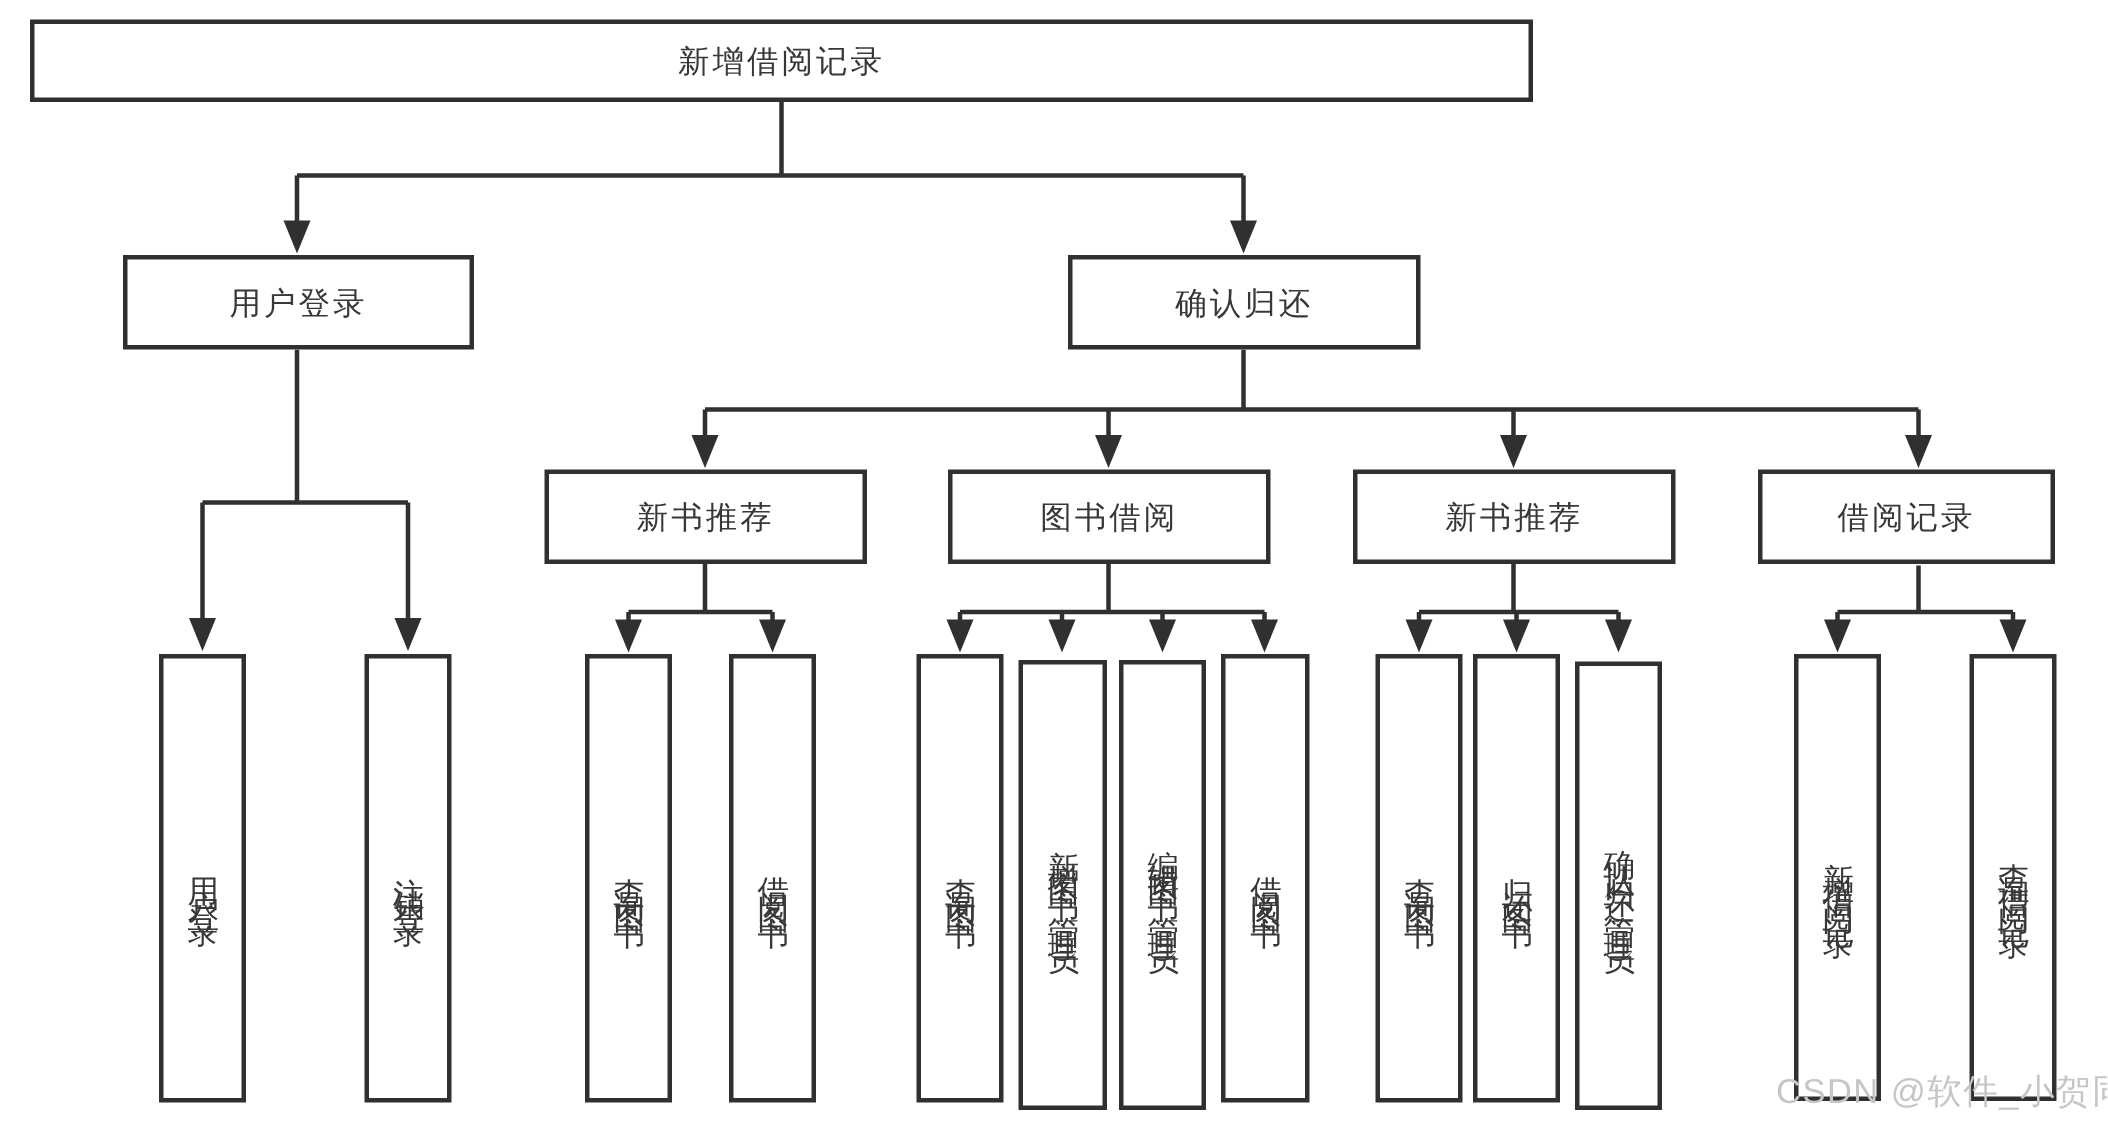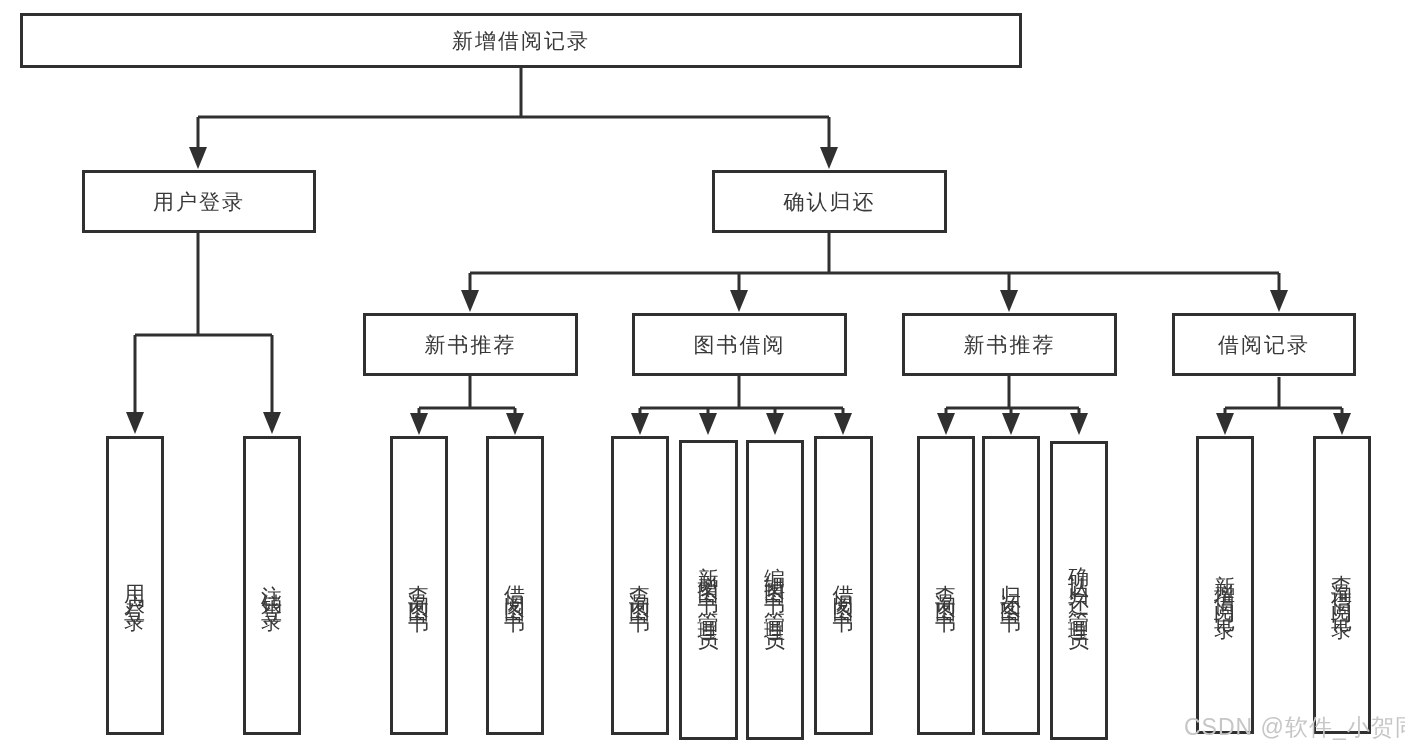--- a/index.html
+++ b/index.html
@@ -100,21 +100,21 @@
 
   <div class="node nh" style="left:363px;top:313px;width:215px;height:63px">
     <span class="lbl">新书推荐</span>
   </div>
   <div class="node nh" style="left:632px;top:313px;width:215px;height:63px">
     <span class="lbl">图书借阅</span>
   </div>
   <div class="node nh" style="left:902px;top:313px;width:215px;height:63px">
     <span class="lbl">新书推荐</span>
   </div>
-  <div class="node nh" style="left:1172px;top:313px;width:184px;height:63px">
+  <div class="node nh" style="left:1172px;top:313px;width:198px;height:63px">
     <span class="lbl">借阅记录</span>
   </div>
 
   <div class="node nv" style="left:106px;top:436px;width:58px;height:299px">
     <span class="lbl">用户登录</span>
   </div>
   <div class="node nv" style="left:243px;top:436px;width:58px;height:299px">
     <span class="lbl">注销登录</span>
   </div>
 

